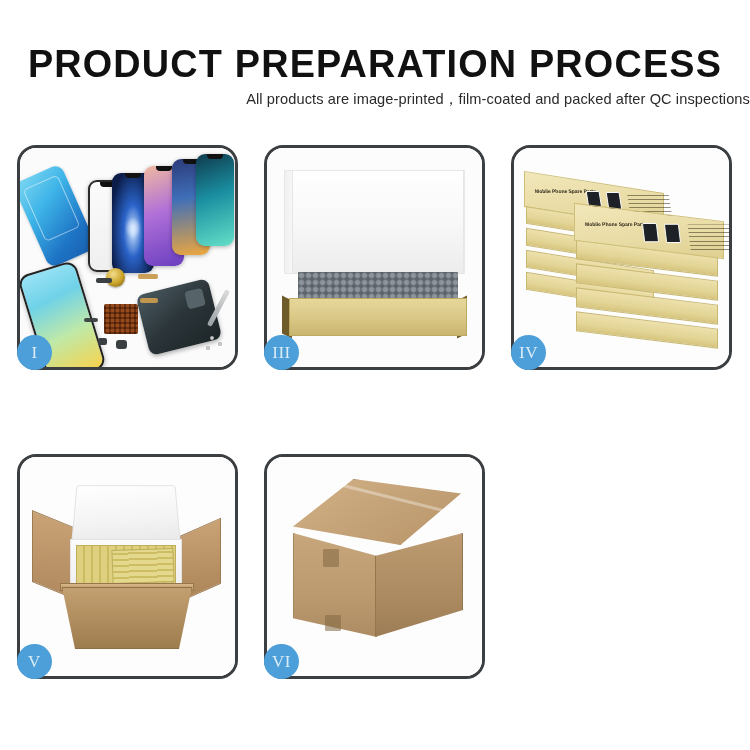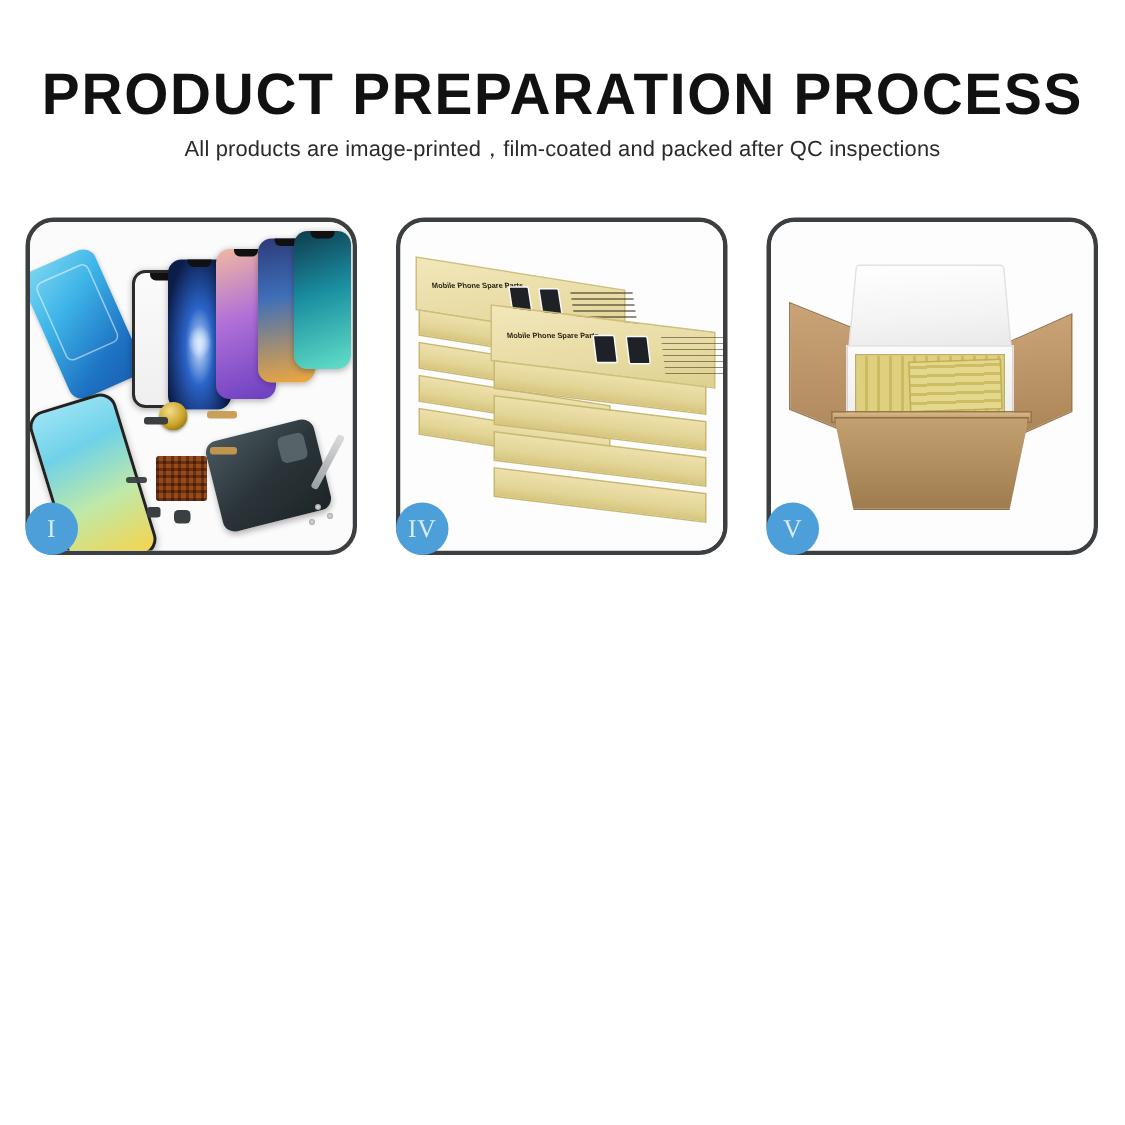--- a/index.html
+++ b/index.html
@@ -24,21 +24,21 @@
     font-family: "Liberation Sans", sans-serif;
     font-size: 39px;
     font-weight: 700;
     letter-spacing: 1.2px;
     color: #111111;
     transform: scaleX(0.97);
     white-space: nowrap;
   }
   #subtitle {
     position: absolute; left: 0; top: 90px; width: 750px;
-    text-align: center;
+    text-align: right;
     font-family: "Liberation Sans", sans-serif;
     font-size: 14.6px;
     font-weight: 400;
     letter-spacing: 0.1px;
     color: #2a2a2a;
     white-space: nowrap;
   }
 
   
   #grid {
@@ -358,20 +358,32 @@
         <div class="flex" style="left:64px;top:170px;width:14px;height:4px;background:#3a3f42;"></div>
         <div class="tool"></div>
         <div class="screw" style="left:190px;top:188px;"></div>
         <div class="screw" style="left:198px;top:194px;"></div>
         <div class="screw" style="left:186px;top:198px;"></div>
       </div>
       <div class="badge">I</div>
     </div>
 
 
+    <div class="panel">
+      <div class="panel-inner p3">
+        <div class="b3-lid-flapL"></div>
+        <div class="b3-lid-flapR"></div>
+        <div class="b3-lid"></div>
+        <div class="b3-foam"></div>
+        <div class="b3-sideL"></div>
+        <div class="b3-sideR"></div>
+        <div class="b3-front"></div>
+      </div>
+      <div class="badge">III</div>
+    </div>
 
     <div class="panel">
       <div class="panel-inner p4">
         <div class="stack">
 
           <div class="sbox" style="left:4px;top:54px;width:128px;height:18px;transform:skewY(9deg);"></div>
           <div class="sbox" style="left:4px;top:76px;width:128px;height:18px;transform:skewY(9deg);"></div>
           <div class="sbox" style="left:4px;top:98px;width:128px;height:18px;transform:skewY(9deg);"></div>
           <div class="sbox" style="left:4px;top:120px;width:128px;height:18px;transform:skewY(9deg);"></div>
 
@@ -405,15 +417,26 @@
         <div class="c5-foamlid"></div>
         <div class="c5-foambody"></div>
         <div class="c5-yellow"></div>
         <div class="c5-yellow2"></div>
         <div class="c5-rim"></div>
         <div class="c5-body"></div>
       </div>
       <div class="badge">V</div>
     </div>
 
+    <div class="panel">
+      <div class="panel-inner p6">
+        <div class="c6-top"></div>
+        <div class="c6-front"></div>
+        <div class="c6-side"></div>
+        <div class="c6-seam"></div>
+        <div class="c6-tape" style="left:56px;top:92px;width:16px;height:18px;"></div>
+        <div class="c6-tape" style="left:58px;top:158px;width:16px;height:16px;"></div>
+      </div>
+      <div class="badge">VI</div>
+    </div>
 
   </div>
 </div>
 
 </body></html>

